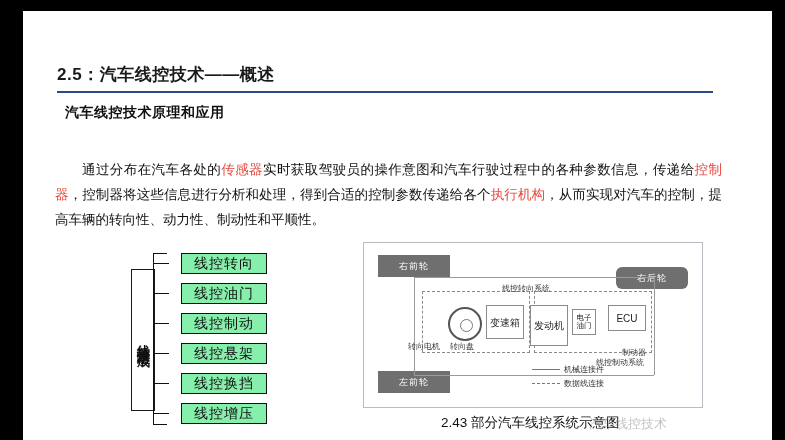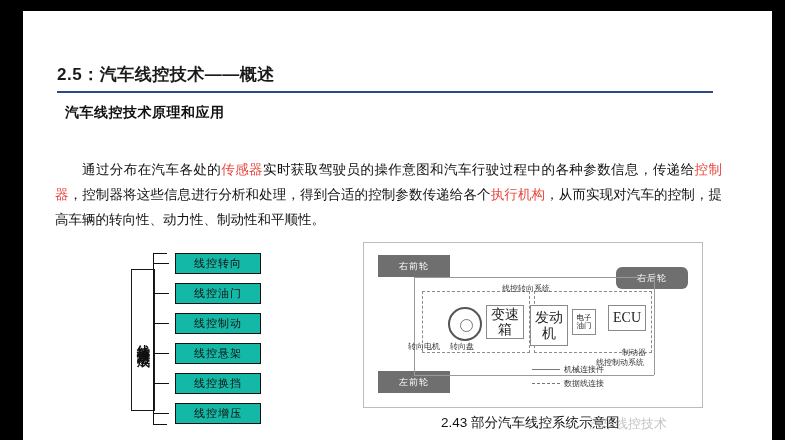--- a/index.html
+++ b/index.html
@@ -136,43 +136,42 @@
     height: 1.2px;
     background: #111111;
   }
   .items {
     position: absolute;
     left: 36px; top: 0;
     width: 94px;
   }
   .item {
     position: absolute;
-    left: 8px;
+    left: 14px;
     width: 86px;
     height: 21px;
     border: 1px solid #111111;
     box-sizing: border-box;
-    font-size: 11px;
+    font-size: 14px;
     color: #111111;
     display: flex;
     align-items: center;
     justify-content: center;
-    background: #14b8a6;
+    background: #86efac;
     letter-spacing: 1px;
   }
 
   
   .right-diagram {
     position: absolute;
     left: 340px; top: 231px;
     width: 340px; height: 166px;
     border: 1px solid #b9bcc2;
     background: #ffffff;
     box-sizing: border-box;
-    font-family: Liberation Serif, serif;
   }
   .wheel {
     position: absolute;
     width: 72px; height: 22px;
     background: #6f6f6f;
     color: #ffffff;
     font-size: 9px;
     display: flex;
     align-items: center;
     justify-content: center;
@@ -195,21 +194,21 @@
   }
   .dashbox {
     position: absolute;
     border: 1px dashed #8b8b8b;
     box-sizing: border-box;
   }
   .unit {
     position: absolute;
     border: 1px solid #8b8b8b;
     background: #ffffff;
-    font-size: 14px;
+    font-size: 10px;
     color: #222222;
     display: flex;
     align-items: center;
     justify-content: center;
     box-sizing: border-box;
     text-align: center;
     line-height: 1.1;
   }
   .steer-wheel {
     position: absolute;

